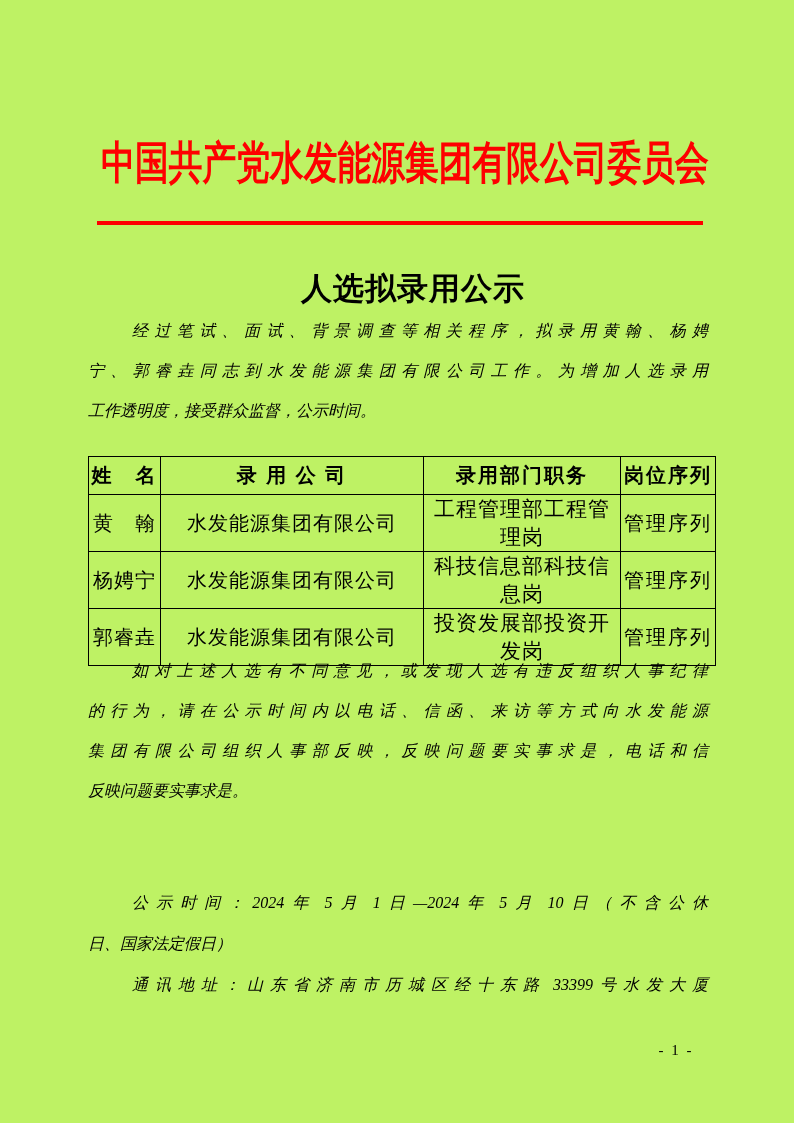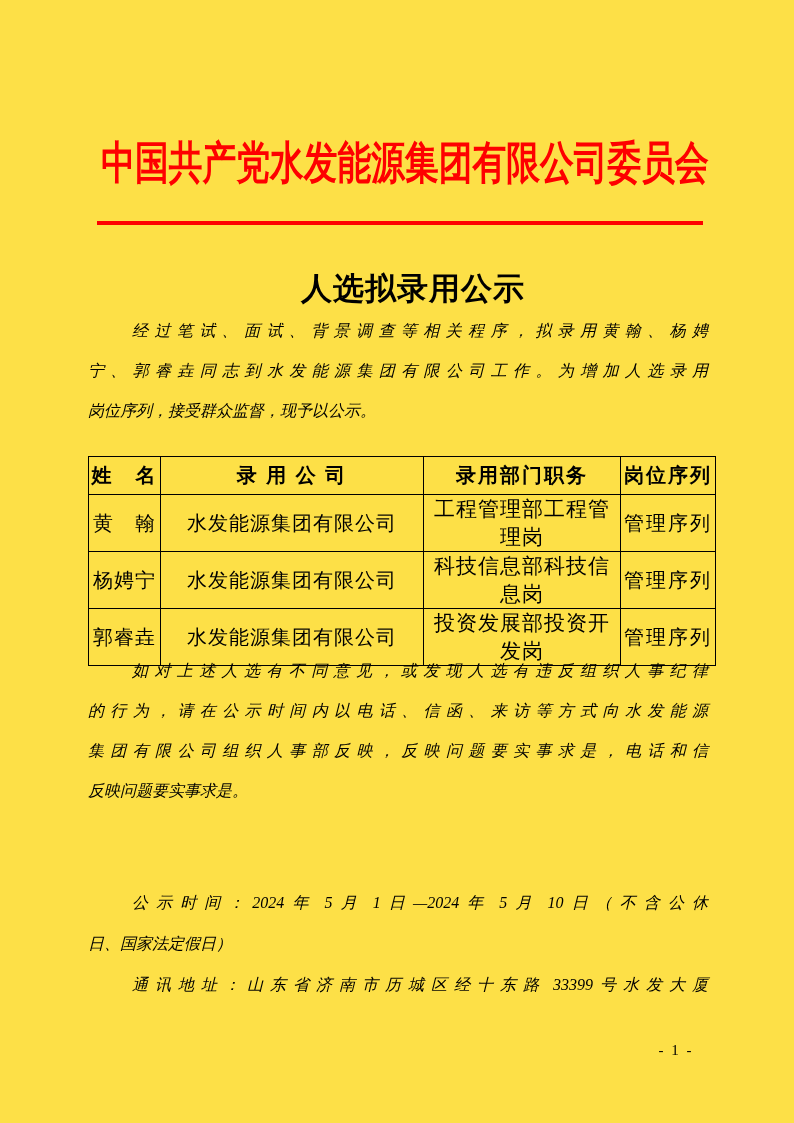--- a/index.html
+++ b/index.html
@@ -1,19 +1,19 @@
 <!DOCTYPE html>
 <html><head>
 <meta charset="utf-8">
 <style>
   html,body{margin:0;padding:0;background:#ffffff;}
   .page{
     position:relative;
     width:794px;height:1123px;
-    background:#fde047;
+    background:#bef264;
     font-family:"Liberation Serif", serif;
     color:#000000;
     overflow:hidden;
   }
   
   .org-title{
     position:absolute;top:132px;left:0;width:794px;
     text-align:center;
   }
   .org-title-text{
@@ -82,21 +82,21 @@
     <span class="org-title-text">中国共产党水发能源集团有限公司委员会</span>
   </header>
 
   <div class="red-rule"></div>
 
   <h1 class="doc-title">人选拟录用公示</h1>
 
   <section class="para p1">
     <div class="line ind full">经过笔试、面试、背景调查等相关程序，拟录用黄翰、杨娉</div>
     <div class="line full">宁、郭睿垚同志到水发能源集团有限公司工作。为增加人选录用</div>
-    <div class="line end">岗位序列，接受群众监督，现予以公示。</div>
+    <div class="line end">工作透明度，接受群众监督，公示时间。</div>
   </section>
 
   <table class="tbl">
     <colgroup>
       <col style="width:72px">
       <col style="width:263px">
       <col style="width:197px">
       <col style="width:95px">
     </colgroup>
     <thead>

